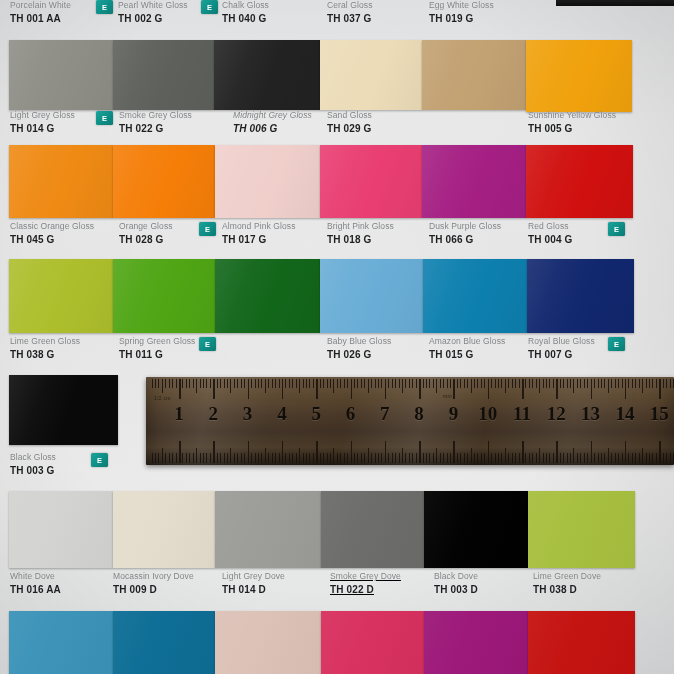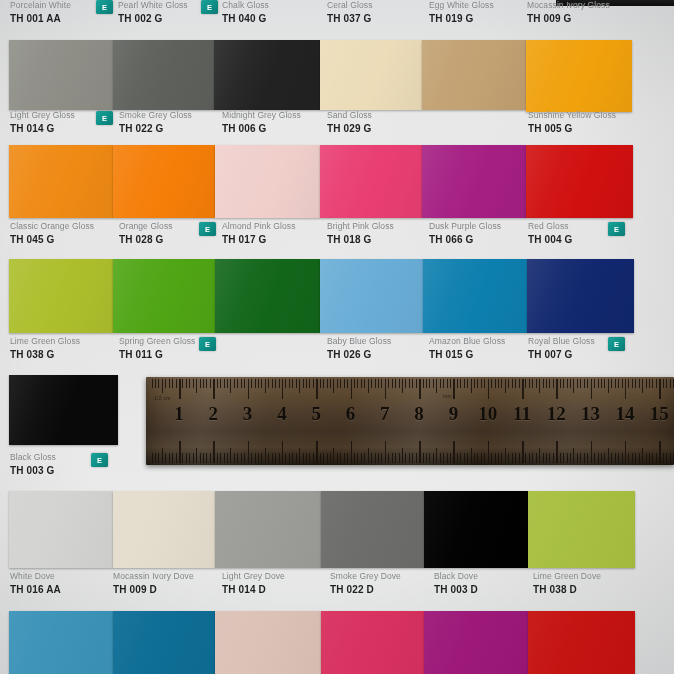--- a/index.html
+++ b/index.html
@@ -113,45 +113,41 @@
     <div class="cd">TH 040 G</div>
   </div>
   <div class="lab" style="left:327px;top:0px;">
     <div class="nm">Ceral Gloss</div>
     <div class="cd">TH 037 G</div>
   </div>
   <div class="lab" style="left:429px;top:0px;">
     <div class="nm">Egg White Gloss</div>
     <div class="cd">TH 019 G</div>
   </div>
-  <div class="lab" style="left:527px;top:0px;">
-    <div class="nm">Mocassin Ivory Gloss</div>
-    <div class="cd">TH 009 G</div>
-  </div>
 </div>
 
 <div class="strip" style="top:40px;left:9px;">
   <div class="swatch" style="width:104px;height:70px;background:#8e8e87"></div>
   <div class="swatch" style="width:101px;height:70px;background:#5e605c"></div>
   <div class="swatch" style="width:106px;height:70px;background:#222222"></div>
   <div class="swatch" style="width:102px;height:70px;background:#ecdcb8"></div>
   <div class="swatch" style="width:104px;height:70px;background:#c2a172"></div>
   <div class="swatch" style="width:106px;height:72px;background:#f0a10c"></div>
 </div>
 <div class="labels" style="top:110px;">
   <div class="lab" style="left:10px;">
     <div class="nm">Light Grey Gloss</div>
     <div class="cd">TH 014 G</div>
   </div>
   <div class="ebadge" style="left:96px;top:1px;">E</div>
   <div class="lab" style="left:119px;">
     <div class="nm">Smoke Grey Gloss</div>
     <div class="cd">TH 022 G</div>
   </div>
-  <div class="lab" style="left:222px;">
+  <div class="lab" style="left:233px;font-style:italic;">
     <div class="nm">Midnight Grey Gloss</div>
     <div class="cd">TH 006 G</div>
   </div>
   <div class="lab" style="left:327px;">
     <div class="nm">Sand Gloss</div>
     <div class="cd">TH 029 G</div>
   </div>
   <div class="lab" style="left:528px;">
     <div class="nm">Sunshine Yellow Gloss</div>
     <div class="cd">TH 005 G</div>
@@ -585,21 +581,21 @@
     <div class="cd">TH 016 AA</div>
   </div>
   <div class="lab" style="left:113px;">
     <div class="nm">Mocassin Ivory Dove</div>
     <div class="cd">TH 009 D</div>
   </div>
   <div class="lab" style="left:222px;">
     <div class="nm">Light Grey Dove</div>
     <div class="cd">TH 014 D</div>
   </div>
-  <div class="lab" style="left:330px;">
+  <div class="lab" style="left:330px;text-decoration:underline;">
     <div class="nm">Smoke Grey Dove</div>
     <div class="cd">TH 022 D</div>
   </div>
   <div class="lab" style="left:434px;">
     <div class="nm">Black Dove</div>
     <div class="cd">TH 003 D</div>
   </div>
   <div class="lab" style="left:533px;">
     <div class="nm">Lime Green Dove</div>
     <div class="cd">TH 038 D</div>

